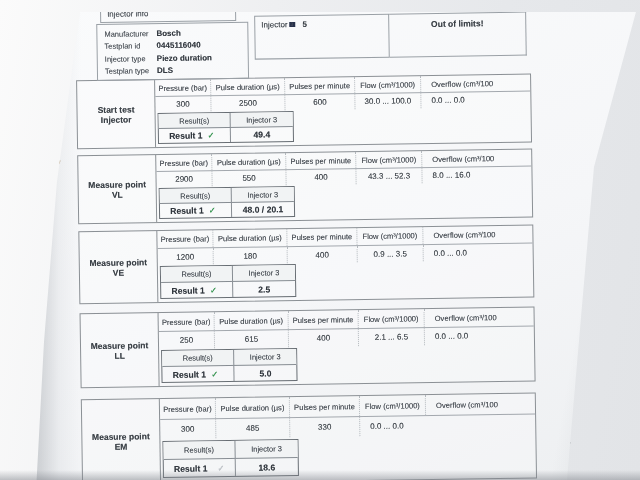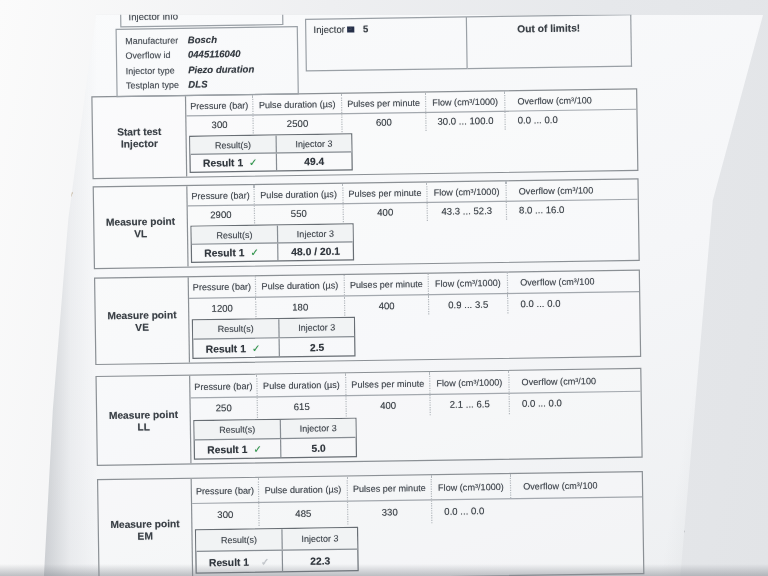--- a/index.html
+++ b/index.html
@@ -25,21 +25,21 @@
     color:#3c4248;text-shadow:0 0 0.6px rgba(70,76,84,0.5);}
 
   
   .info-row{display:flex;align-items:flex-start;height:65px;}
   .injector-info{width:152px;margin-left:21px;}
   .ii-title{border:1px solid #9aa0a6;margin:0 12px 1px 4px;height:12px;
     font-size:8px;padding:1px 0 0 6px;color:#464c53;}
   .ii-body{border:1px solid #9aa0a6;padding:3px 0 2px;}
   .ii-row{display:flex;height:12.5px;align-items:center;}
   .ii-label{width:52px;padding-left:7px;font-size:7.5px;color:#4a5057;}
-  .ii-value{font-size:8px;font-weight:700;color:#343a41;font-style:italic;}
+  .ii-value{font-size:8px;font-weight:700;color:#343a41;}
 
   .serial-panel{width:272px;margin-left:6px;}
   .sp-headers{display:flex;height:10px;overflow:hidden;}
   .sp-h{font-size:7.5px;color:#4a5057;text-align:center;margin-top:-2px;white-space:nowrap;overflow:hidden;}
   .sp-h.l{width:135px;}
   .sp-h.r{width:137px;}
   .sp-body{display:flex;height:44px;}
   .sp-box{border:1px solid #9aa0a6;box-sizing:border-box;}
   .sp-box.l{width:135px;padding:4px 6px;font-size:8px;}
   .sp-box.r{width:137px;border-left:none;text-align:center;padding-top:5px;
@@ -105,21 +105,21 @@
         <div class="injector-info">
           <div class="ii-title">Injector info</div>
           <div class="ii-body">
 
               <div class="ii-row">
                 <div class="ii-label">Manufacturer</div>
                 <div class="ii-value">Bosch</div>
               </div>
 
               <div class="ii-row">
-                <div class="ii-label">Overflow id</div>
+                <div class="ii-label">Testplan id</div>
                 <div class="ii-value">0445116040</div>
               </div>
 
               <div class="ii-row">
                 <div class="ii-label">Injector type</div>
                 <div class="ii-value">Piezo duration</div>
               </div>
 
               <div class="ii-row">
                 <div class="ii-label">Testplan type</div>
@@ -300,21 +300,21 @@
                 <div class="rb-row rb-head">
                   <div class="rb-cell rb-l">Result(s)</div>
                   <div class="rb-cell rb-r">Injector 3</div>
                 </div>
                 <div class="rb-row rb-bold">
                   <div class="rb-cell rb-l">
                     <span>Result 1</span>
                     <span class="check"></span>
                     <span class="check faint">✓</span>
                   </div>
-                  <div class="rb-cell rb-r">22.3</div>
+                  <div class="rb-cell rb-r">18.6</div>
                 </div>
               </div>
             </div>
           </div>
         </div>
 
     </div>
 
     <div class="speck-brown"></div>
     <div class="speck-dark"></div>

